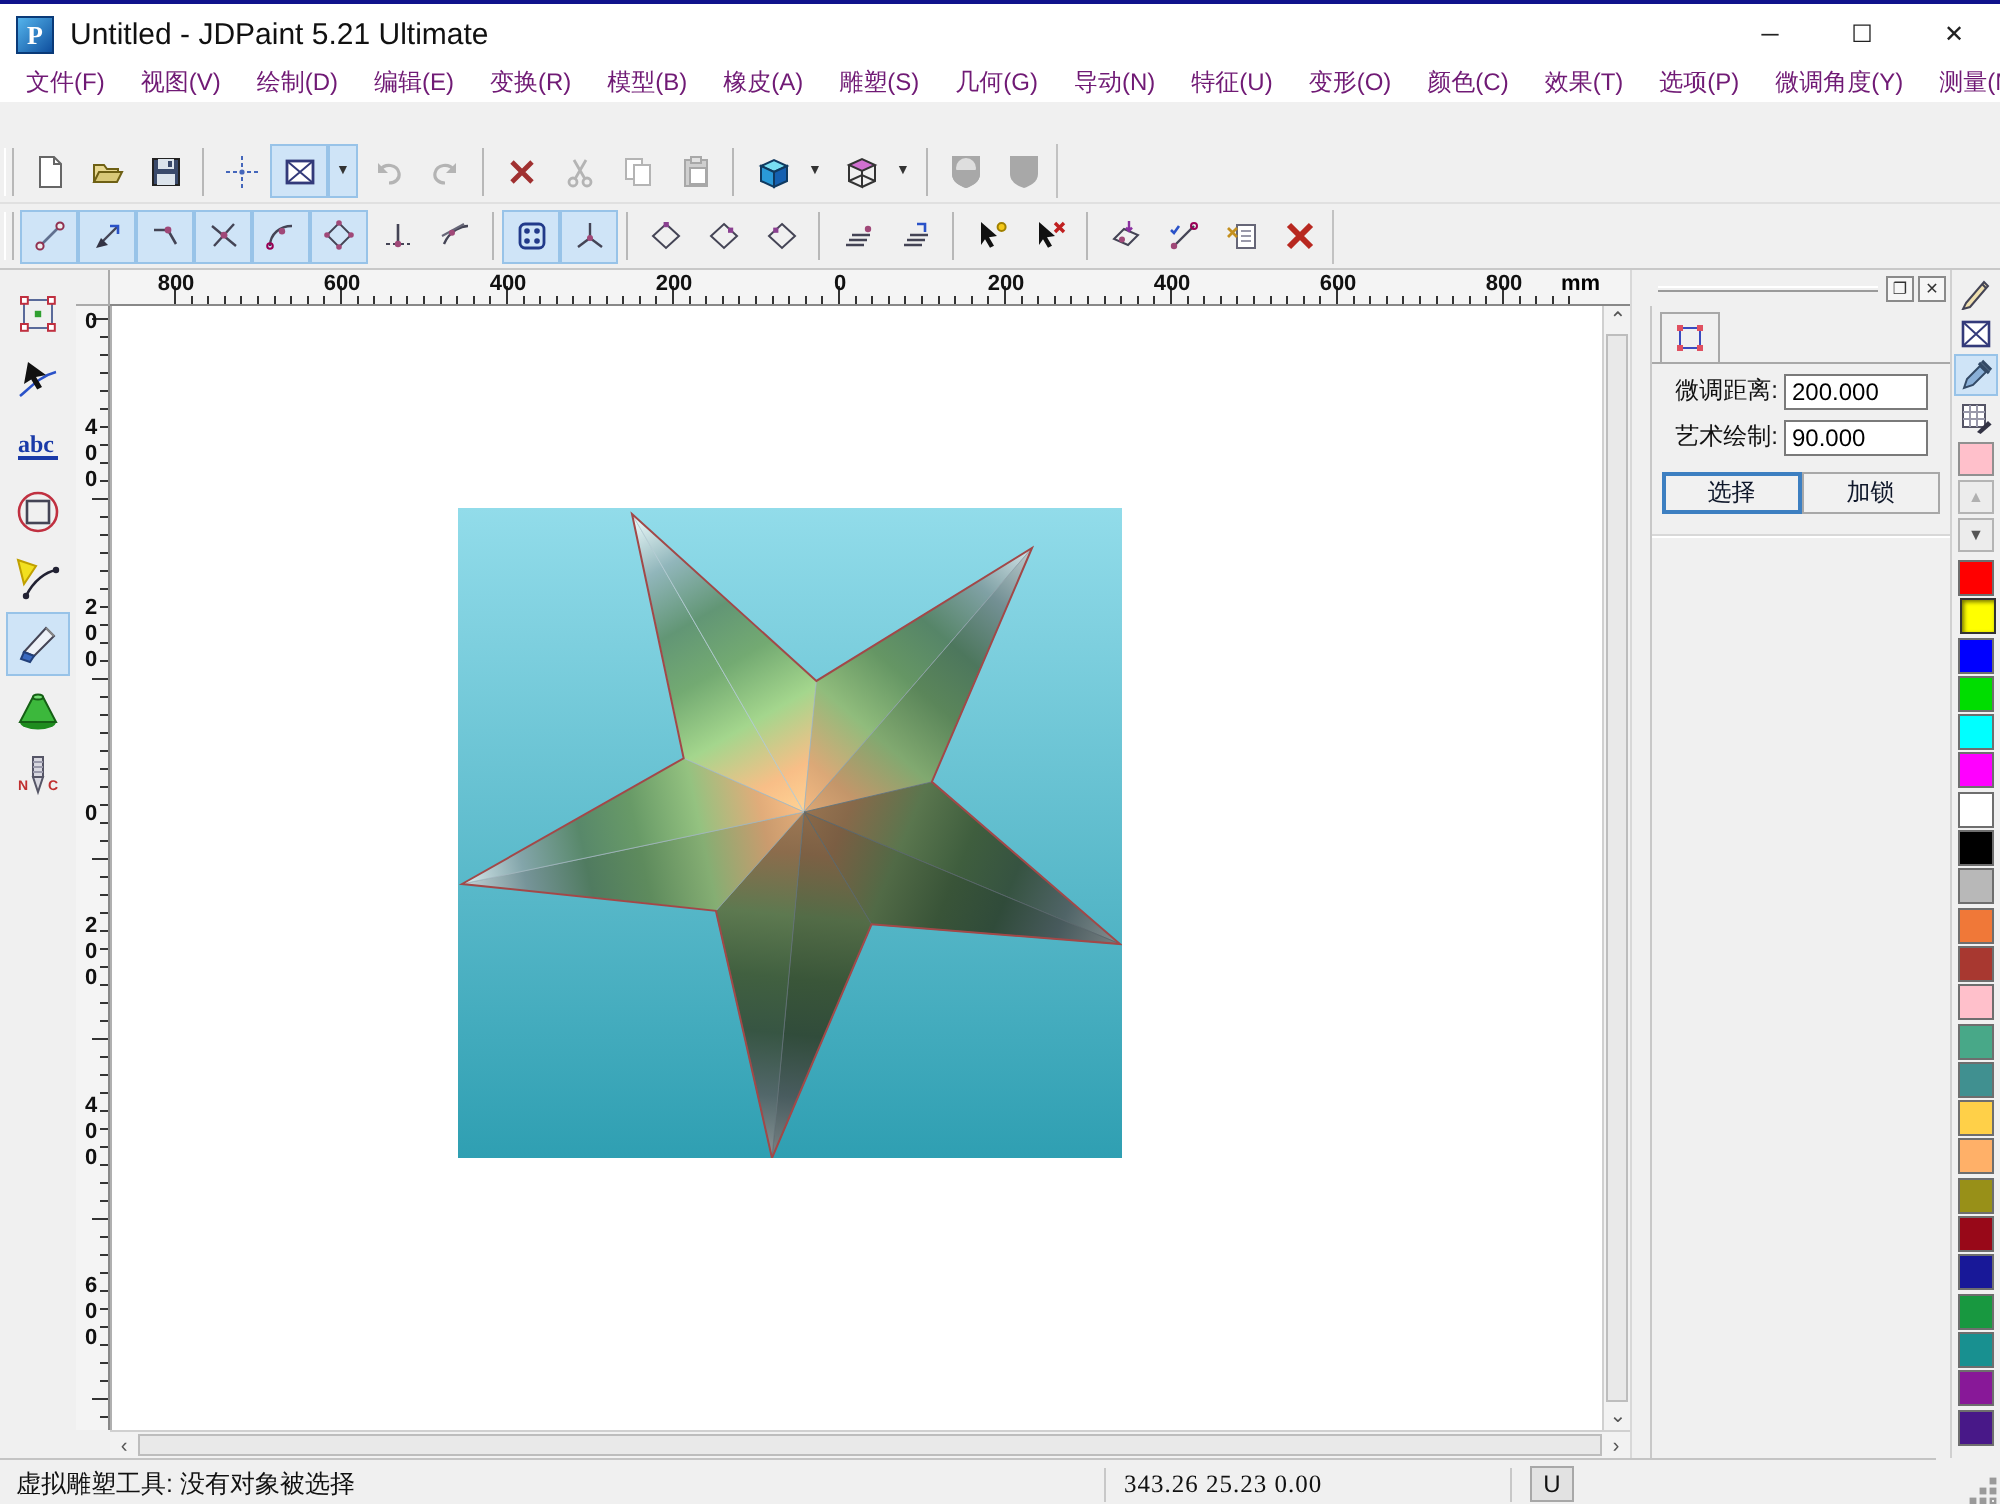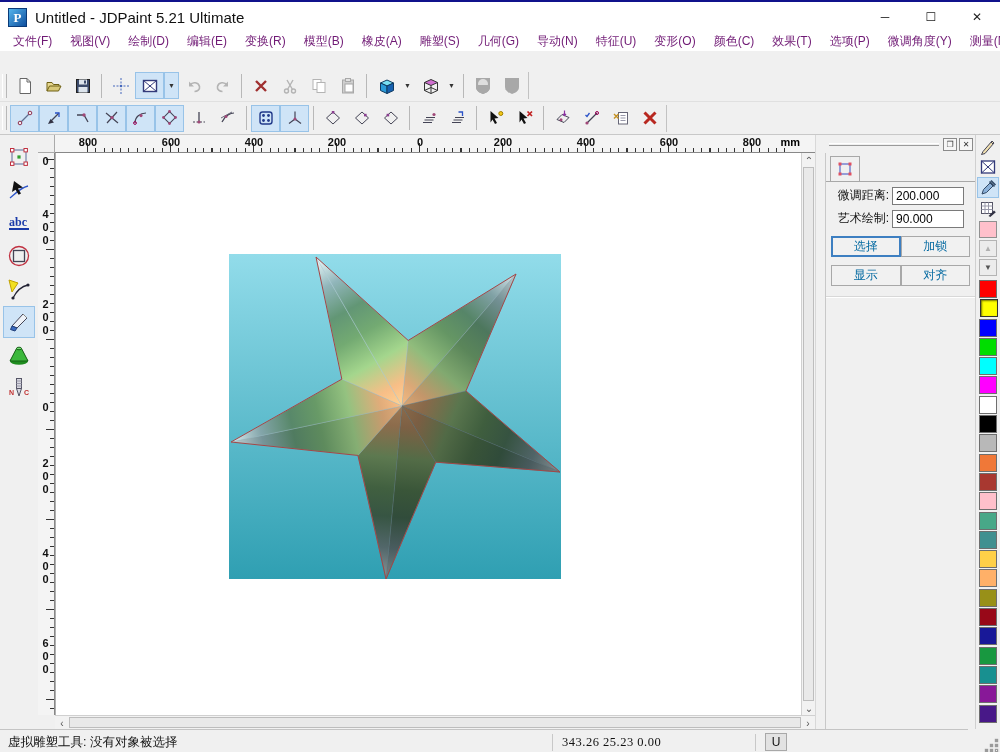--- a/index.html
+++ b/index.html
@@ -96,21 +96,21 @@
            border-left:1px solid #c8c8c8; }
   #tabstrip { position:relative; height:29px; border-bottom:1px solid #a8a8a8; }
   #tab1 { position:absolute; left:4px; bottom:0; width:30px; height:25px; background:#f0f0f0;
           border:1px solid #a8a8a8; border-bottom:none; display:flex; align-items:center; justify-content:center; }
   .frow { display:flex; align-items:flex-start; margin:5px 4px 0 0; }
   .flabel { width:66px; text-align:right; font-size:12px; color:#111; padding-right:3px; white-space:nowrap; }
   .finput { width:72px; height:18px; border:1px solid #7a7a7a; background:#fff; font-size:12px;
             padding:0 3px; font-family:"Liberation Sans",sans-serif; }
   .btnrow { display:flex; justify-content:space-between; padding:0 5px; margin-top:8px; }
   .pbtn { width:72px; height:21px; background:#f1f1f1; border:1px solid #a8a8a8; font-size:12px;
-          display:flex; align-items:center; justify-content:center; color:#0369a1; }
+          display:flex; align-items:center; justify-content:center; color:#0f172a; }
   .pbtn.focus { border:2px solid #3d7fc1; }
   #panelsep { margin-top:10px; border-top:1px solid #d8d8d8; border-bottom:1px solid #fff; }
 
   
   #strip { position:absolute; left:975px; top:133px; width:25px; height:594px; background:#f0f0f0;
            border-left:1px solid #d0d0d0; display:flex; flex-direction:column; align-items:center; }
   .sicon { width:22px; height:21px; display:flex; align-items:center; justify-content:center;
            border:1px solid transparent; }
   .sicon.sel { background:#cfe4f7; border:1px solid #98c3e8; }
   #curcolor { width:18px; height:17px; border:1px solid #909090; margin:2px 0; }
@@ -671,24 +671,20 @@
       <span class="flabel">微调距离:</span>
       <input class="finput" value="200.000" style="">
     </div>
     <div class="frow">
       <span class="flabel">艺术绘制:</span>
       <input class="finput" value="90.000" style="">
     </div>
     <div class="btnrow">
       <button class="pbtn focus">选择</button>
       <button class="pbtn">加锁</button>
-    </div>
-    <div class="btnrow">
-      <button class="pbtn">显示</button>
-      <button class="pbtn">对齐</button>
     </div>
     <div id="panelsep"></div>
   </div>
 
   <div id="strip">
     <span class="sicon">
         <svg width="18" height="18" viewBox="0 0 18 18">
           <path d="M4 14.5L13 4l2 2-9 10.5-3.5 1z" fill="#f0e0b0" stroke="#445"></path>
           <path d="M12 5l2 2" stroke="#445"></path>
         </svg>

